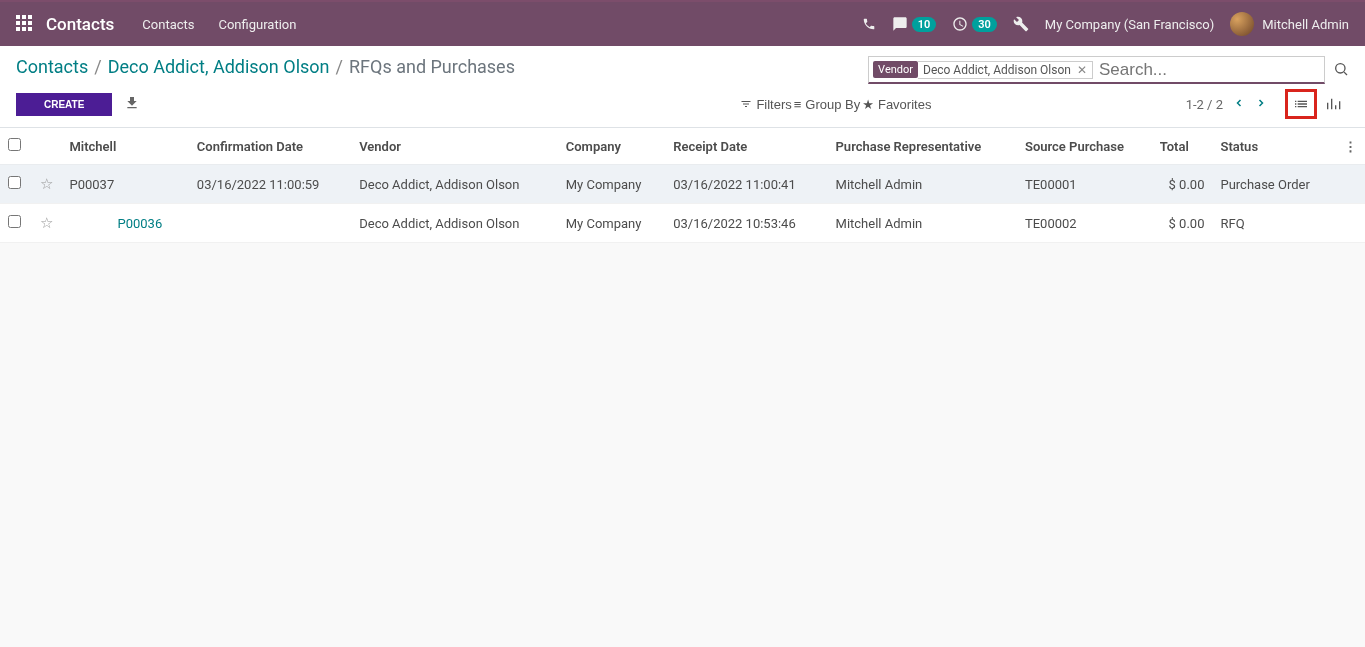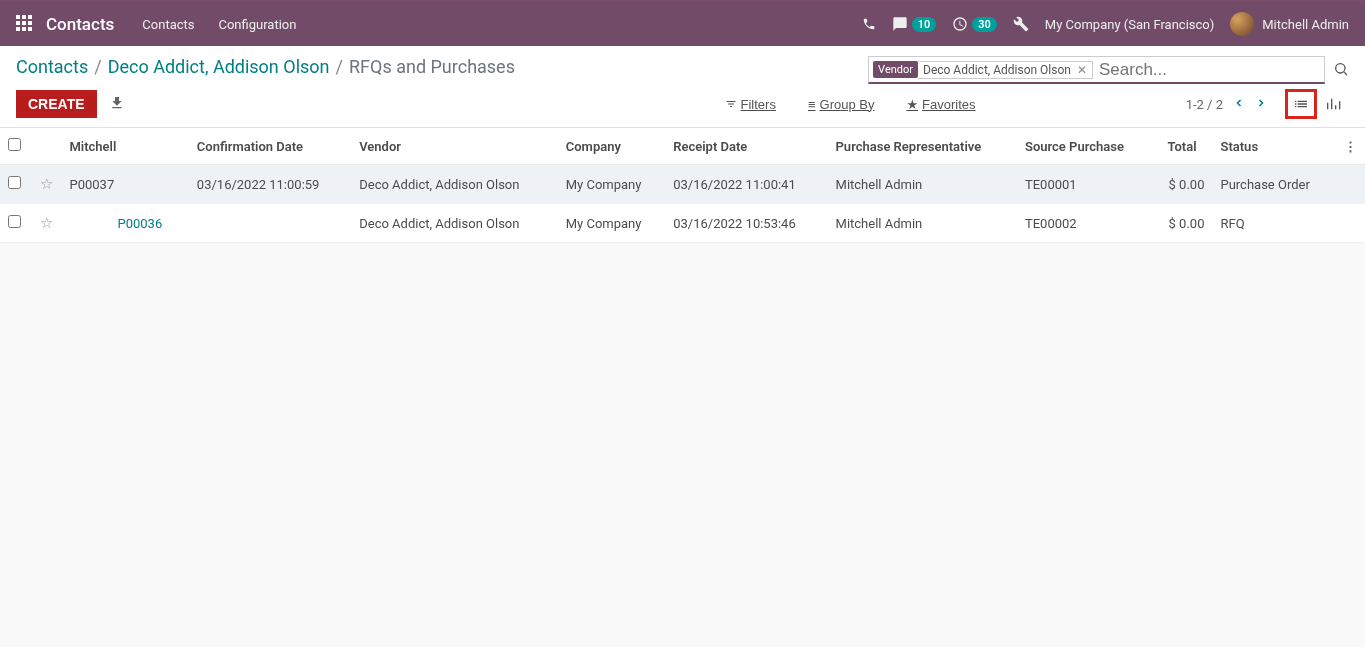--- a/index.html
+++ b/index.html
@@ -19,35 +19,35 @@
 .breadcrumb .current { color: #6c757d; }
 .header-row1 { display: flex; align-items: flex-start; }
 .search-area { display:flex; align-items:center; }
 .search-box { display:flex; align-items:center; border:1px solid #ccc; border-bottom:2px solid #714b67; padding:2px 4px; min-width:420px; height:28px; }
 .facet { background:#714b67; color:#fff; font-size:11px; padding:2px 5px; border-radius:2px; display:flex; align-items:center; }
 .facet-val { background:#fff; color:#555; border:1px solid #ccc; border-left:none; padding:1px 5px; font-size:12px; display:flex; align-items:center; }
 .facet-val .close { margin-left:6px; cursor:pointer; color:#888; }
 .search-input { border:none; outline:none; flex:1; font-size:17px; margin-left:6px; color:#555; }
 .search-icon-right { margin-left:8px; color:#666; cursor:pointer; }
 .header-row2 { display:flex; align-items:center; padding-bottom:8px; }
-.create-btn { background:#b91c1c; color:#fff; border:none; padding:6px 12px; font-size:14px; font-weight:600; cursor:pointer; text-transform:uppercase; }
+.create-btn { background:#4c1d95; color:#fff; border:none; padding:6px 28px; font-size:10px; font-weight:600; cursor:pointer; text-transform:uppercase; }
 .export-btn { background:none; border:none; margin-left:12px; cursor:pointer; color:#666; }
 .cp-spacer { flex:1; }
-.cp-right { display:flex; align-items:flex-end; gap:32px;text-decoration:underline; }
+.cp-right { display:flex; align-items:flex-end; gap:2px; }
 .cp-filter-btn { background:none; border:none; cursor:pointer; display:flex; align-items:center; gap:4px; color:#555; font-size:13px; }
 .pager { color:#017e84; font-size:13px; display:flex; align-items:center; gap:10px; }
 .pager .count { color:#666; }
 .pager-btn { color:#017e84; cursor:pointer; }
 .view-switch { display:flex; gap:0; }
 .view-btn { width:32px; height:30px; display:flex; align-items:center; justify-content:center; cursor:pointer; }
 .view-btn.active-hl { border:3px solid #d9241c; }
 .table-wrap { background:#fff; }
 table { width:100%; border-collapse:collapse; }
 th { text-align:left; font-weight:600; font-size:13px; padding:10px 8px; border-bottom:1px solid #e9ecef; color:#4c4c4c; background:#fff; }
-th.right { text-align:center; }
+th.right { text-align:left; }
 td { padding:10px 8px; font-size:13px; border-bottom:1px solid #f1f1f1; color:#4c4c4c; }
 td.right { text-align:right; }
 tbody tr.selected { background:#eef2f6; }
 td a { color:#017e84; text-decoration:none;padding-left:48px; }
 .checkbox-col { width:32px; }
 .star-col { width:28px; text-align:center; }
 .star { color:#999; cursor:pointer; font-size:15px; }
 .footer-row td { border-top:1px solid #dee2e6; font-weight:500; padding-top:20px; padding-bottom:20px; }
 .kebab { cursor:pointer; color:#666; }
 </style>

